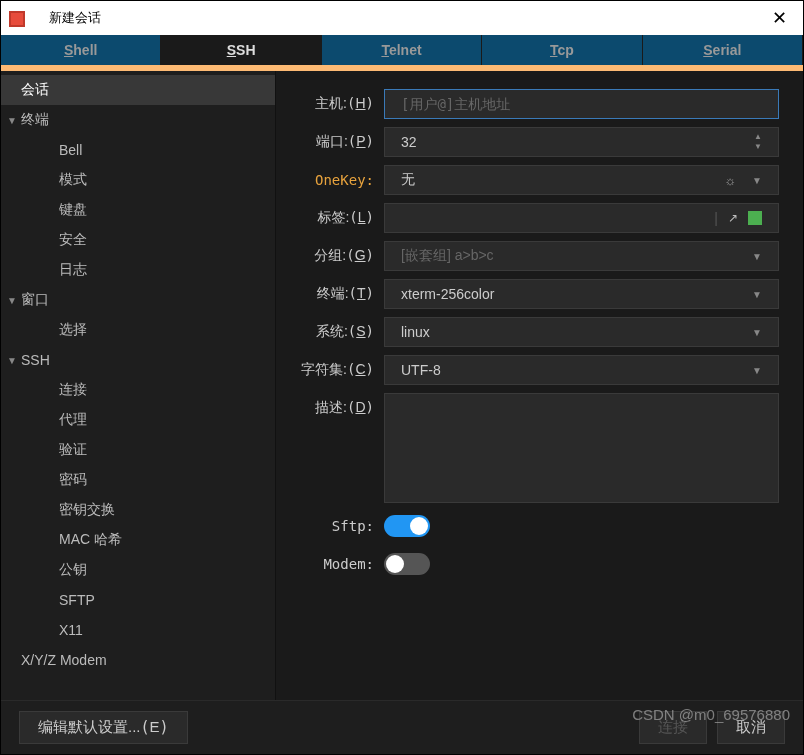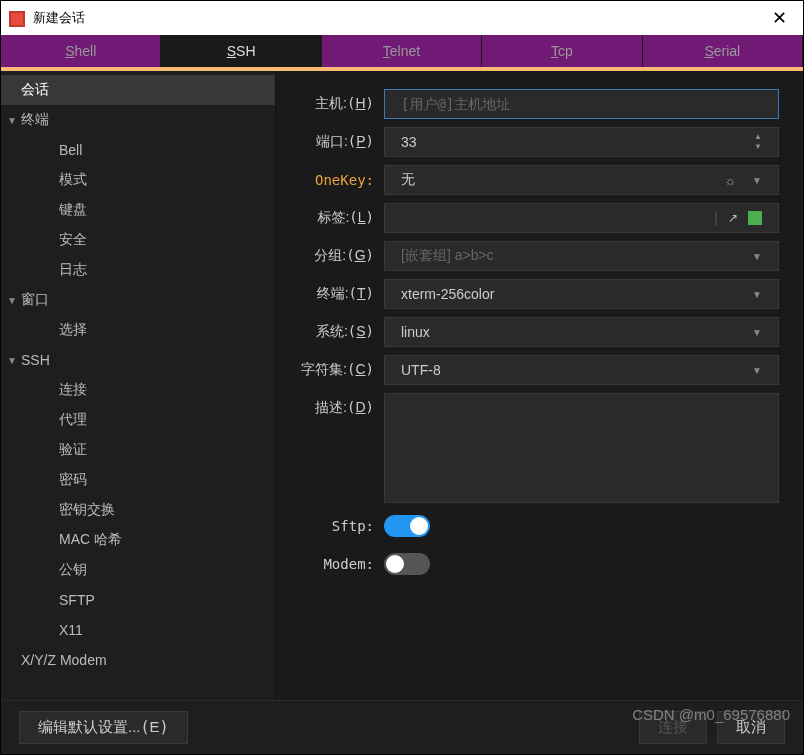--- a/index.html
+++ b/index.html
@@ -28,41 +28,42 @@
       color: #000;
       height: 34px;
       display: flex;
       align-items: center;
       padding: 0 8px;
       justify-content: space-between;
     }
     .titlebar-left {
       display: flex;
       align-items: flex-end;
-      gap: 8px;
+      gap: 24px;
     }
     .app-icon {
       width: 16px;
       height: 16px;
       background: #e74c3c;
       border: 2px solid #c0392b;
     }
     .title-text {
       font-size: 13px;
     }
     .close-btn {
       font-size: 18px;
       cursor: pointer;
       padding: 0 8px;
     }
     .tabs {
       display: flex;
-      background: #701a75;
+      background: #0c4a6e;
       height: 36px;
-      border-bottom: 4px solid #fdba74;
+      border-bottom: 6px solid #fdba74;
+      font-weight: bold;
     }
     .tab {
       flex: 1;
       display: flex;
       align-items: center;
       justify-content: center;
       cursor: pointer;
       font-family: "Consolas", monospace;
       font-size: 14px;
       color: #999;
@@ -375,21 +376,21 @@
       <div class="form-row">
         <div class="form-label"><span>主机:</span>(<span class="underline">H</span>)</div>
         <div class="form-input active">
           <input type="text" placeholder="[用户@]主机地址" style="">
         </div>
       </div>
 
       <div class="form-row">
         <div class="form-label"><span>端口:</span>(<span class="underline">P</span>)</div>
         <div class="form-input">
-          <span>33</span>
+          <span>32</span>
           <div style="flex:1"></div>
           <div class="spinner-btns">
               <span>▲</span>
               <span>▼</span>
             </div>
         </div>
       </div>
 
       <div class="form-row">
         <div class="form-label orange">OneKey:</div>

